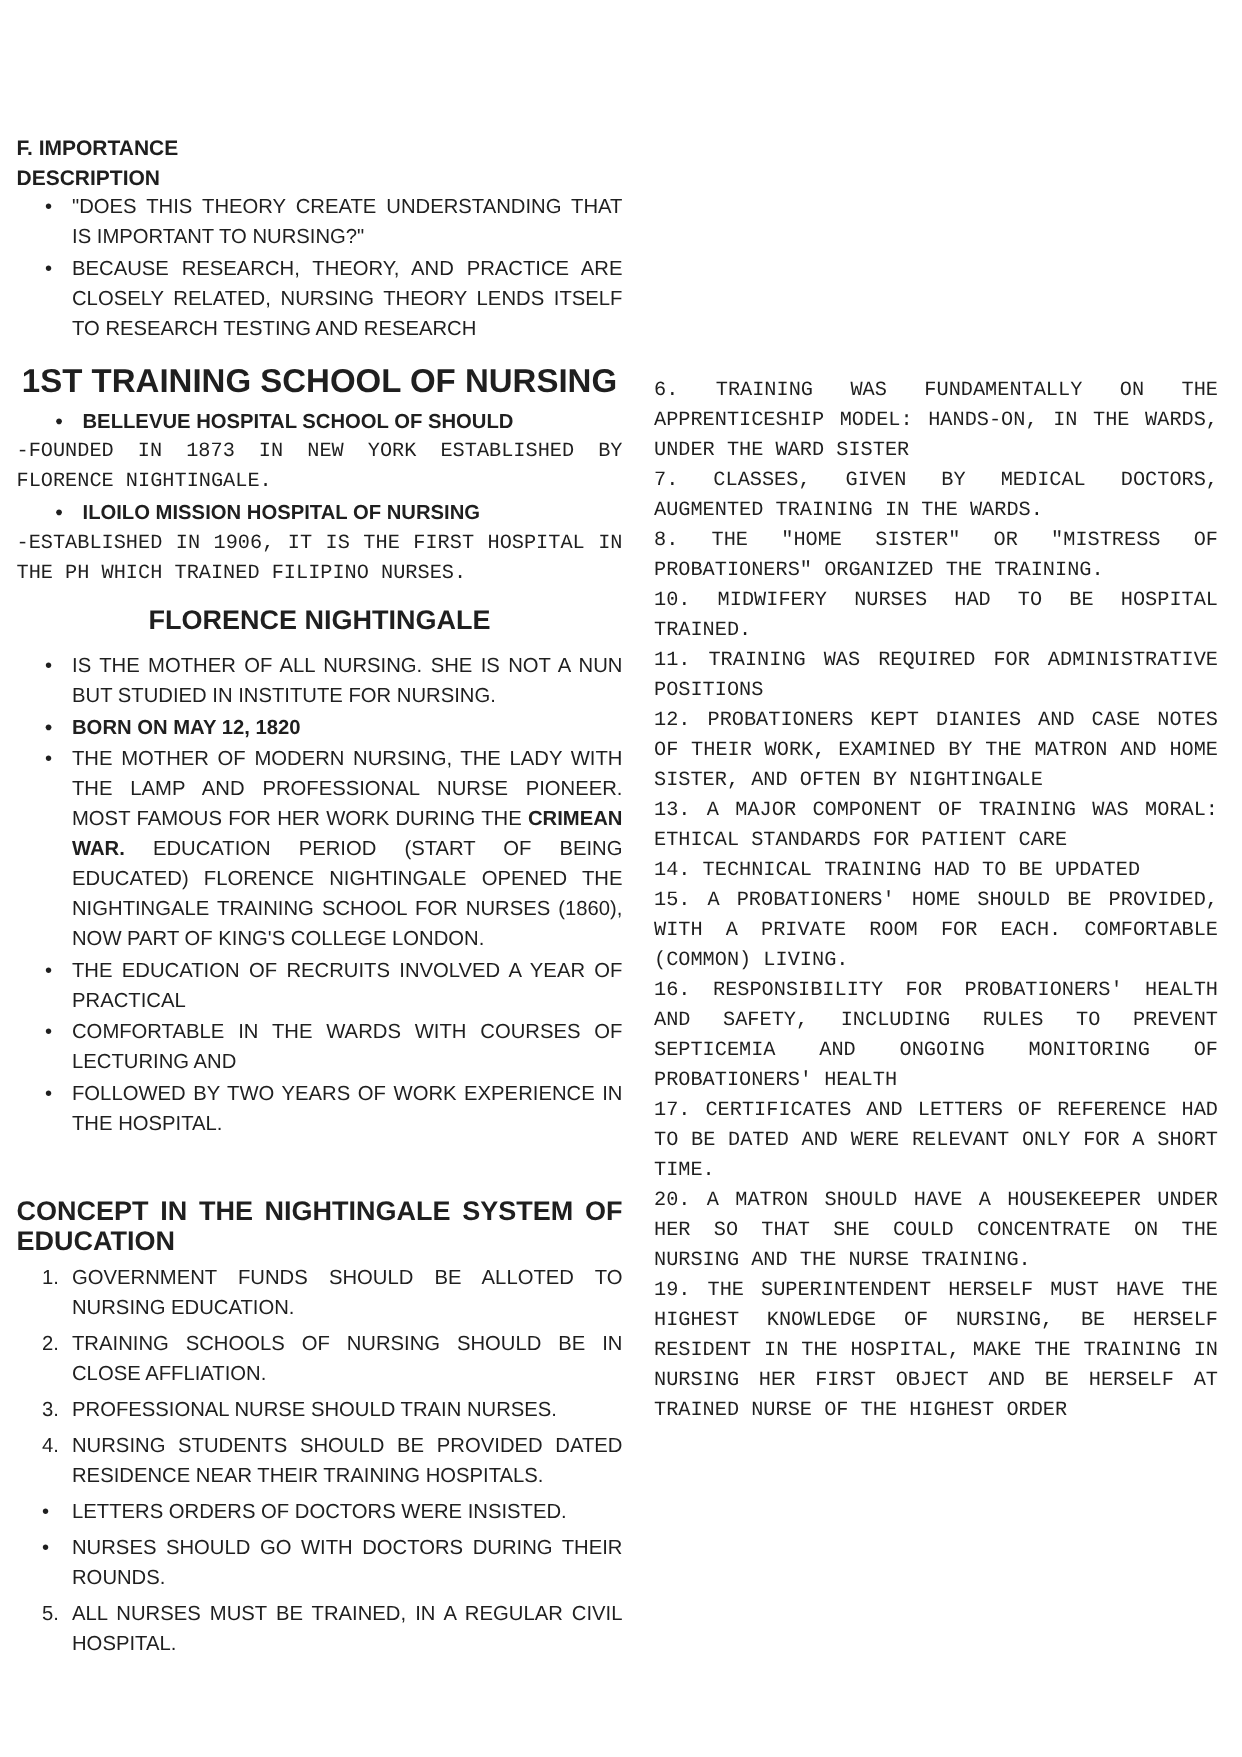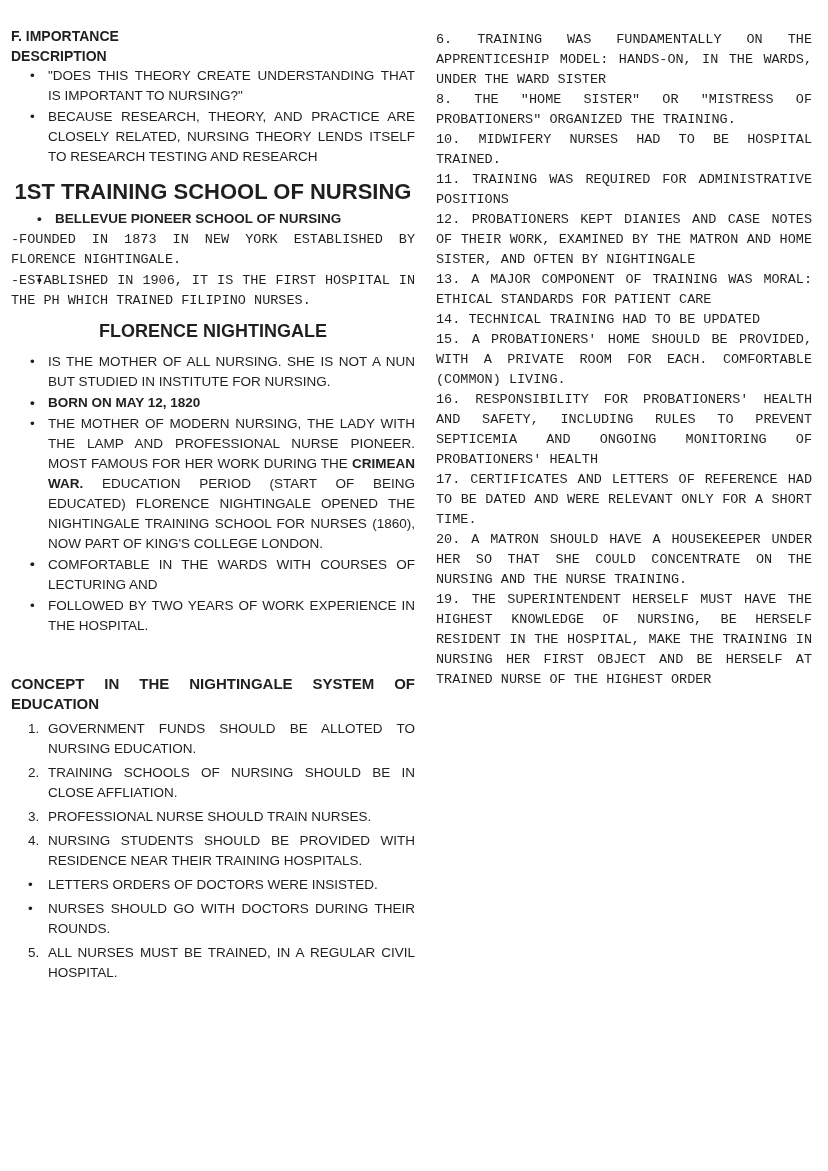--- a/index.html
+++ b/index.html
@@ -14,20 +14,21 @@
     background: #ffffff;
     color: #1f1f1f;
     font-family: "Liberation Sans", "DejaVu Sans", sans-serif;
     font-size: 13.5px;
     line-height: 20px;
     box-sizing: border-box;
     padding: 26px 16px 0 11px;
     display: flex;
     gap: 21px;
     overflow: hidden;
+    align-items: center;
   }
   .col-left  { flex: 0 0 404px; width: 404px; }
   .col-right { flex: 0 0 376px; width: 376px; padding-top: 4px; }
 
   .page p, .page div.txt { margin: 0; font-family: Liberation Mono, monospace; }
   .bold { font-weight: 700; }
 
   .h-sm {
     font-weight: 700;
     font-size: 14px;
@@ -42,21 +43,21 @@
   }
   .h-center-xl {
     font-weight: 700;
     font-size: 18px;
     line-height: 27px;
     text-align: center;
     margin: 7px 0 7px 0;
   }
   .h-concept {
     font-weight: 700;
-    font-size: 15px;
+    font-size: 18px;
     line-height: 20px;
     text-align: justify;
     margin: 38px 0 5px 0;
   }
 
   
   .li {
     position: relative;
     padding-left: 37px;
     margin-bottom: 1px;
@@ -86,49 +87,50 @@
   <div class="col-left">
 
     <div class="h-sm">F. IMPORTANCE</div>
     <div class="h-sm">DESCRIPTION</div>
 
     <div class="li"><span class="marker">•</span><span>"DOES THIS THEORY CREATE UNDERSTANDING THAT IS IMPORTANT TO NURSING?"</span></div>
     <div class="li"><span class="marker">•</span><span>BECAUSE RESEARCH, THEORY, AND PRACTICE ARE CLOSELY RELATED, NURSING THEORY LENDS ITSELF TO RESEARCH TESTING AND RESEARCH</span></div>
 
     <div class="h-center-lg">1ST TRAINING SCHOOL OF NURSING</div>
 
-    <div class="li li-wide bold"><span class="marker">•</span><span>BELLEVUE PIONEER SCHOOL OF NURSING</span></div>
+    <div class="li li-wide bold"><span class="marker">•</span><span>BELLEVUE HOSPITAL SCHOOL OF SHOULD</span></div>
     <div class="txt detail">-FOUNDED IN 1873 IN NEW YORK ESTABLISHED BY FLORENCE NIGHTINGALE.</div>
 
-    <div class="li li-wide bold"><span class="marker">•</span></div>
+    <div class="li li-wide bold"><span class="marker">•</span><span>ILOILO MISSION HOSPITAL OF NURSING</span></div>
     <div class="txt detail">-ESTABLISHED IN 1906, IT IS THE FIRST HOSPITAL IN THE PH WHICH TRAINED FILIPINO NURSES.</div>
 
     <div class="h-center-xl">FLORENCE NIGHTINGALE</div>
 
     <div class="li"><span class="marker">•</span><span>IS THE MOTHER OF ALL NURSING. SHE IS NOT A NUN BUT STUDIED IN INSTITUTE FOR NURSING.</span></div>
     <div class="li bold"><span class="marker">•</span><span>BORN ON MAY 12, 1820</span></div>
     <div class="li"><span class="marker">•</span><span>THE MOTHER OF MODERN NURSING, THE LADY WITH THE LAMP AND PROFESSIONAL NURSE PIONEER. MOST FAMOUS FOR HER WORK DURING THE </span><span class="bold">CRIMEAN WAR.</span><span> EDUCATION PERIOD (START OF BEING EDUCATED) FLORENCE NIGHTINGALE OPENED THE NIGHTINGALE TRAINING SCHOOL FOR NURSES (1860), NOW PART OF KING'S COLLEGE LONDON.</span></div>
-    <div class="li"><span class="marker">•</span></div>
+    <div class="li"><span class="marker">•</span><span>THE EDUCATION OF RECRUITS INVOLVED A YEAR OF PRACTICAL</span></div>
     <div class="li"><span class="marker">•</span><span>COMFORTABLE IN THE WARDS WITH COURSES OF LECTURING AND</span></div>
     <div class="li"><span class="marker">•</span><span>FOLLOWED BY TWO YEARS OF WORK EXPERIENCE IN THE HOSPITAL.</span></div>
 
     <div class="h-concept">CONCEPT IN THE NIGHTINGALE SYSTEM OF EDUCATION</div>
 
     <div class="li concept-li"><span class="marker">1.</span><span>GOVERNMENT FUNDS SHOULD BE ALLOTED TO NURSING EDUCATION.</span></div>
     <div class="li concept-li"><span class="marker">2.</span><span>TRAINING SCHOOLS OF NURSING SHOULD BE IN CLOSE AFFLIATION.</span></div>
     <div class="li concept-li"><span class="marker">3.</span><span>PROFESSIONAL NURSE SHOULD TRAIN NURSES.</span></div>
-    <div class="li concept-li"><span class="marker">4.</span><span>NURSING STUDENTS SHOULD BE PROVIDED WITH RESIDENCE NEAR THEIR TRAINING HOSPITALS.</span></div>
+    <div class="li concept-li"><span class="marker">4.</span><span>NURSING STUDENTS SHOULD BE PROVIDED DATED RESIDENCE NEAR THEIR TRAINING HOSPITALS.</span></div>
     <div class="li concept-li"><span class="marker">•</span><span>LETTERS ORDERS OF DOCTORS WERE INSISTED.</span></div>
     <div class="li concept-li"><span class="marker">•</span><span>NURSES SHOULD GO WITH DOCTORS DURING THEIR ROUNDS.</span></div>
     <div class="li concept-li"><span class="marker">5.</span><span>ALL NURSES MUST BE TRAINED, IN A REGULAR CIVIL HOSPITAL.</span></div>
 
   </div>
 
   <div class="col-right">
     <p class="rp">6. TRAINING WAS FUNDAMENTALLY ON THE APPRENTICESHIP MODEL: HANDS-ON, IN THE WARDS, UNDER THE WARD SISTER</p>
+    <p class="rp">7. CLASSES, GIVEN BY MEDICAL DOCTORS, AUGMENTED TRAINING IN THE WARDS.</p>
     <p class="rp">8. THE "HOME SISTER" OR "MISTRESS OF PROBATIONERS" ORGANIZED THE TRAINING.</p>
     <p class="rp">10. MIDWIFERY NURSES HAD TO BE HOSPITAL TRAINED.</p>
     <p class="rp">11. TRAINING WAS REQUIRED FOR ADMINISTRATIVE POSITIONS</p>
     <p class="rp">12. PROBATIONERS KEPT DIANIES AND CASE NOTES OF THEIR WORK, EXAMINED BY THE MATRON AND HOME SISTER, AND OFTEN BY NIGHTINGALE</p>
     <p class="rp">13. A MAJOR COMPONENT OF TRAINING WAS MORAL: ETHICAL STANDARDS FOR PATIENT CARE</p>
     <p class="rp">14. TECHNICAL TRAINING HAD TO BE UPDATED</p>
     <p class="rp">15. A PROBATIONERS' HOME SHOULD BE PROVIDED, WITH A PRIVATE ROOM FOR EACH. COMFORTABLE (COMMON) LIVING.</p>
     <p class="rp">16. RESPONSIBILITY FOR PROBATIONERS' HEALTH AND SAFETY, INCLUDING RULES TO PREVENT SEPTICEMIA AND ONGOING MONITORING OF PROBATIONERS' HEALTH</p>
     <p class="rp">17. CERTIFICATES AND LETTERS OF REFERENCE HAD TO BE DATED AND WERE RELEVANT ONLY FOR A SHORT TIME.</p>
     <p class="rp">20. A MATRON SHOULD HAVE A HOUSEKEEPER UNDER HER SO THAT SHE COULD CONCENTRATE ON THE NURSING AND THE NURSE TRAINING.</p>

